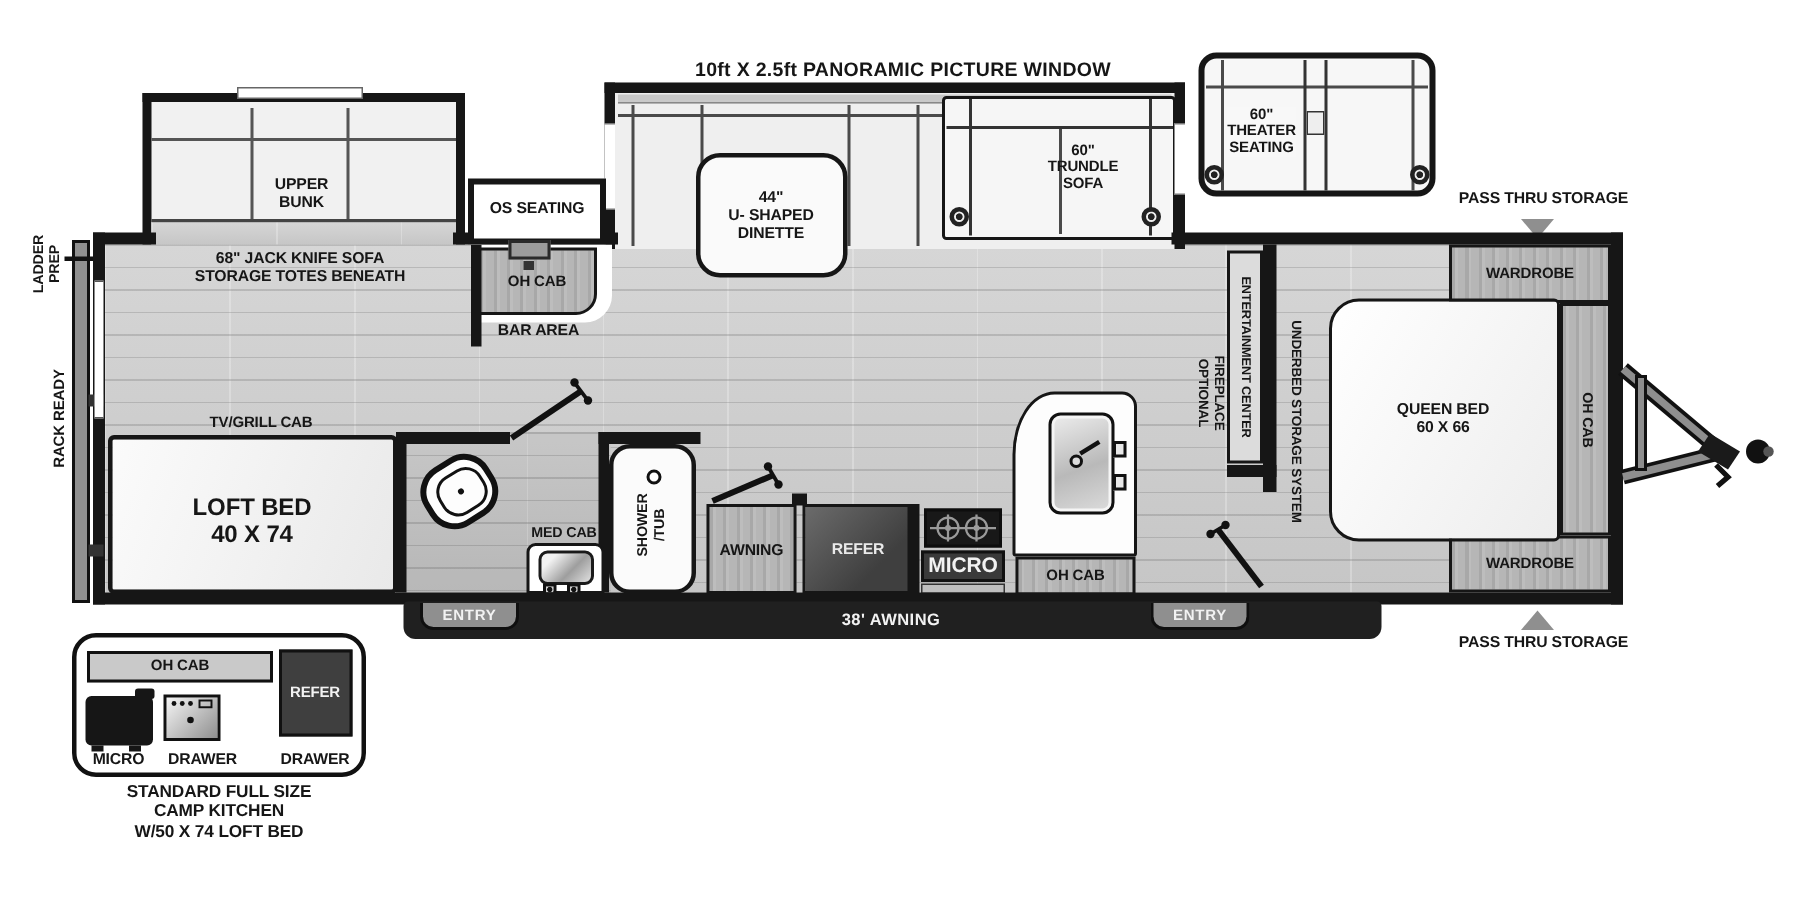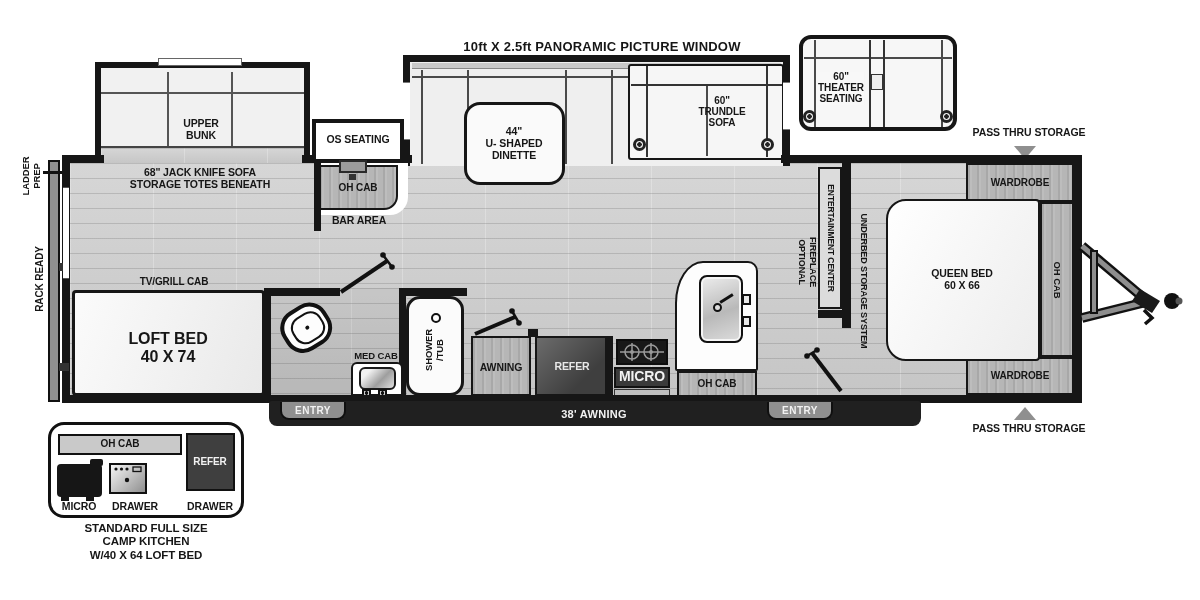--- a/index.html
+++ b/index.html
@@ -269,15 +269,15 @@
       <circle cx="16" cy="4" r="1.6" fill="#111"></circle>
         <rect x="22" y="2" width="8" height="4.5" fill="none" stroke="#111" stroke-width="1.3"></rect>
       <circle cx="16" cy="15" r="2.2" fill="#111"></circle>
     </svg>
   </div>
   <div class="lbl" style="left:79px;top:507px;font-size:10.5px;">MICRO</div>
   <div class="lbl" style="left:135px;top:507px;font-size:10.5px;">DRAWER</div>
   <div class="lbl" style="left:210px;top:507px;font-size:10.5px;">DRAWER</div>
   <div class="lbl" style="left:146px;top:542px;font-size:11.5px;line-height:1.16;">STANDARD FULL SIZE
 CAMP KITCHEN
-W/40 X 64 LOFT BED</div>
+W/50 X 74 LOFT BED</div>
 
 </div>
 
 </body></html>

